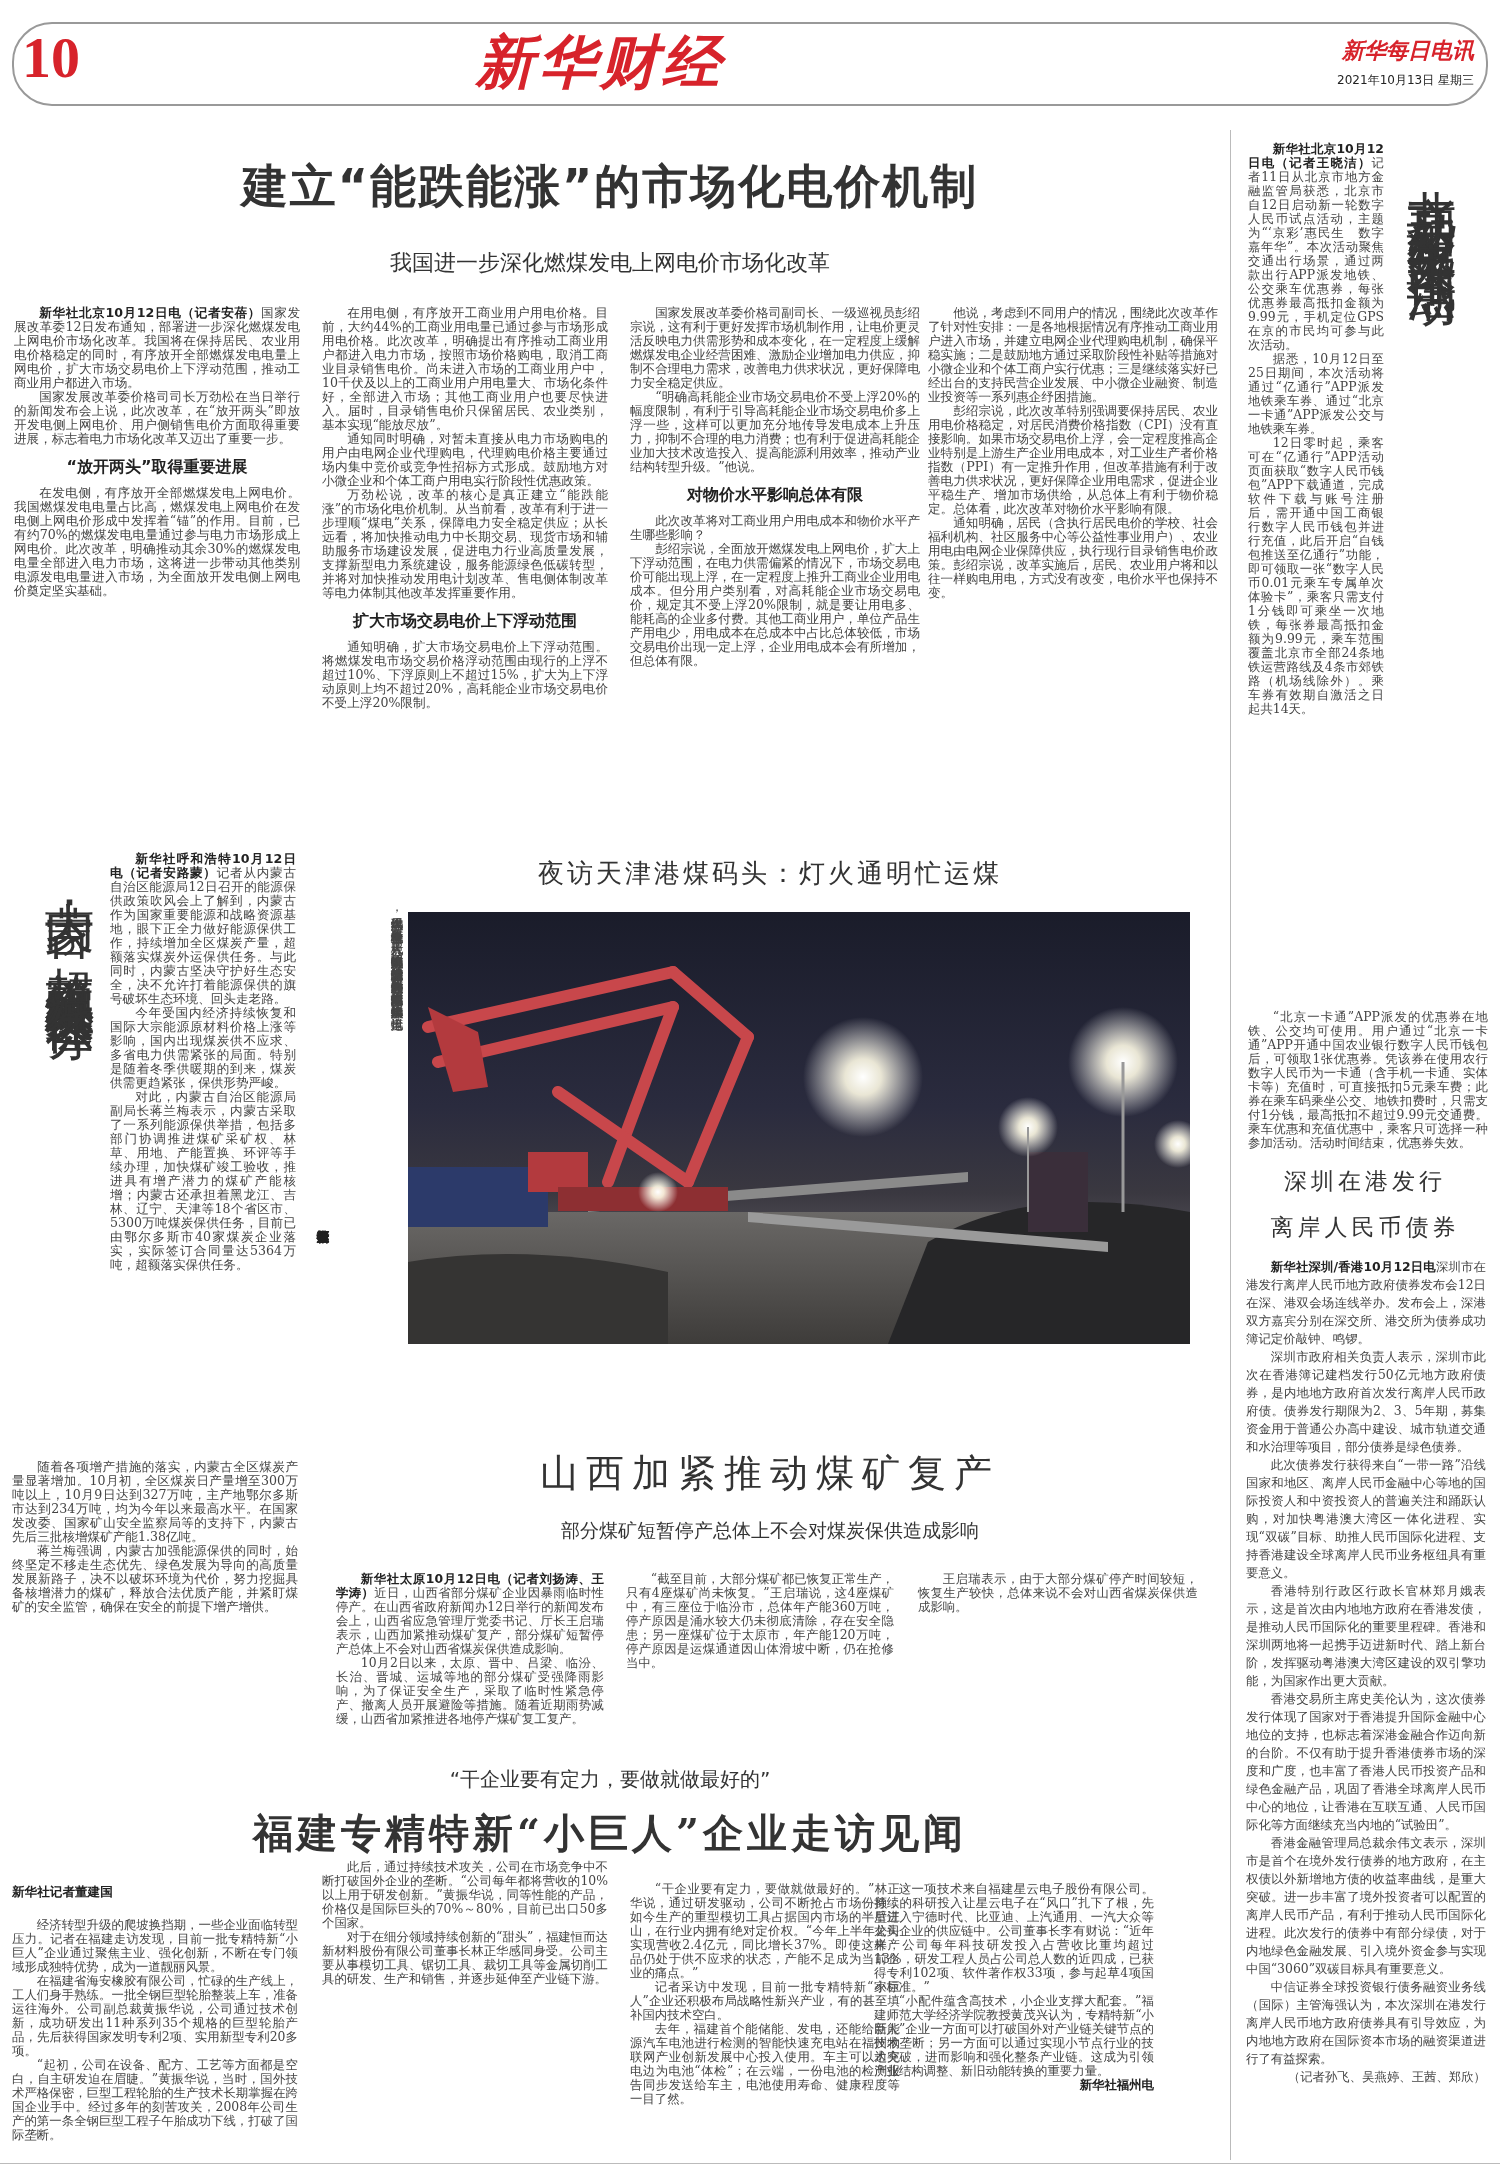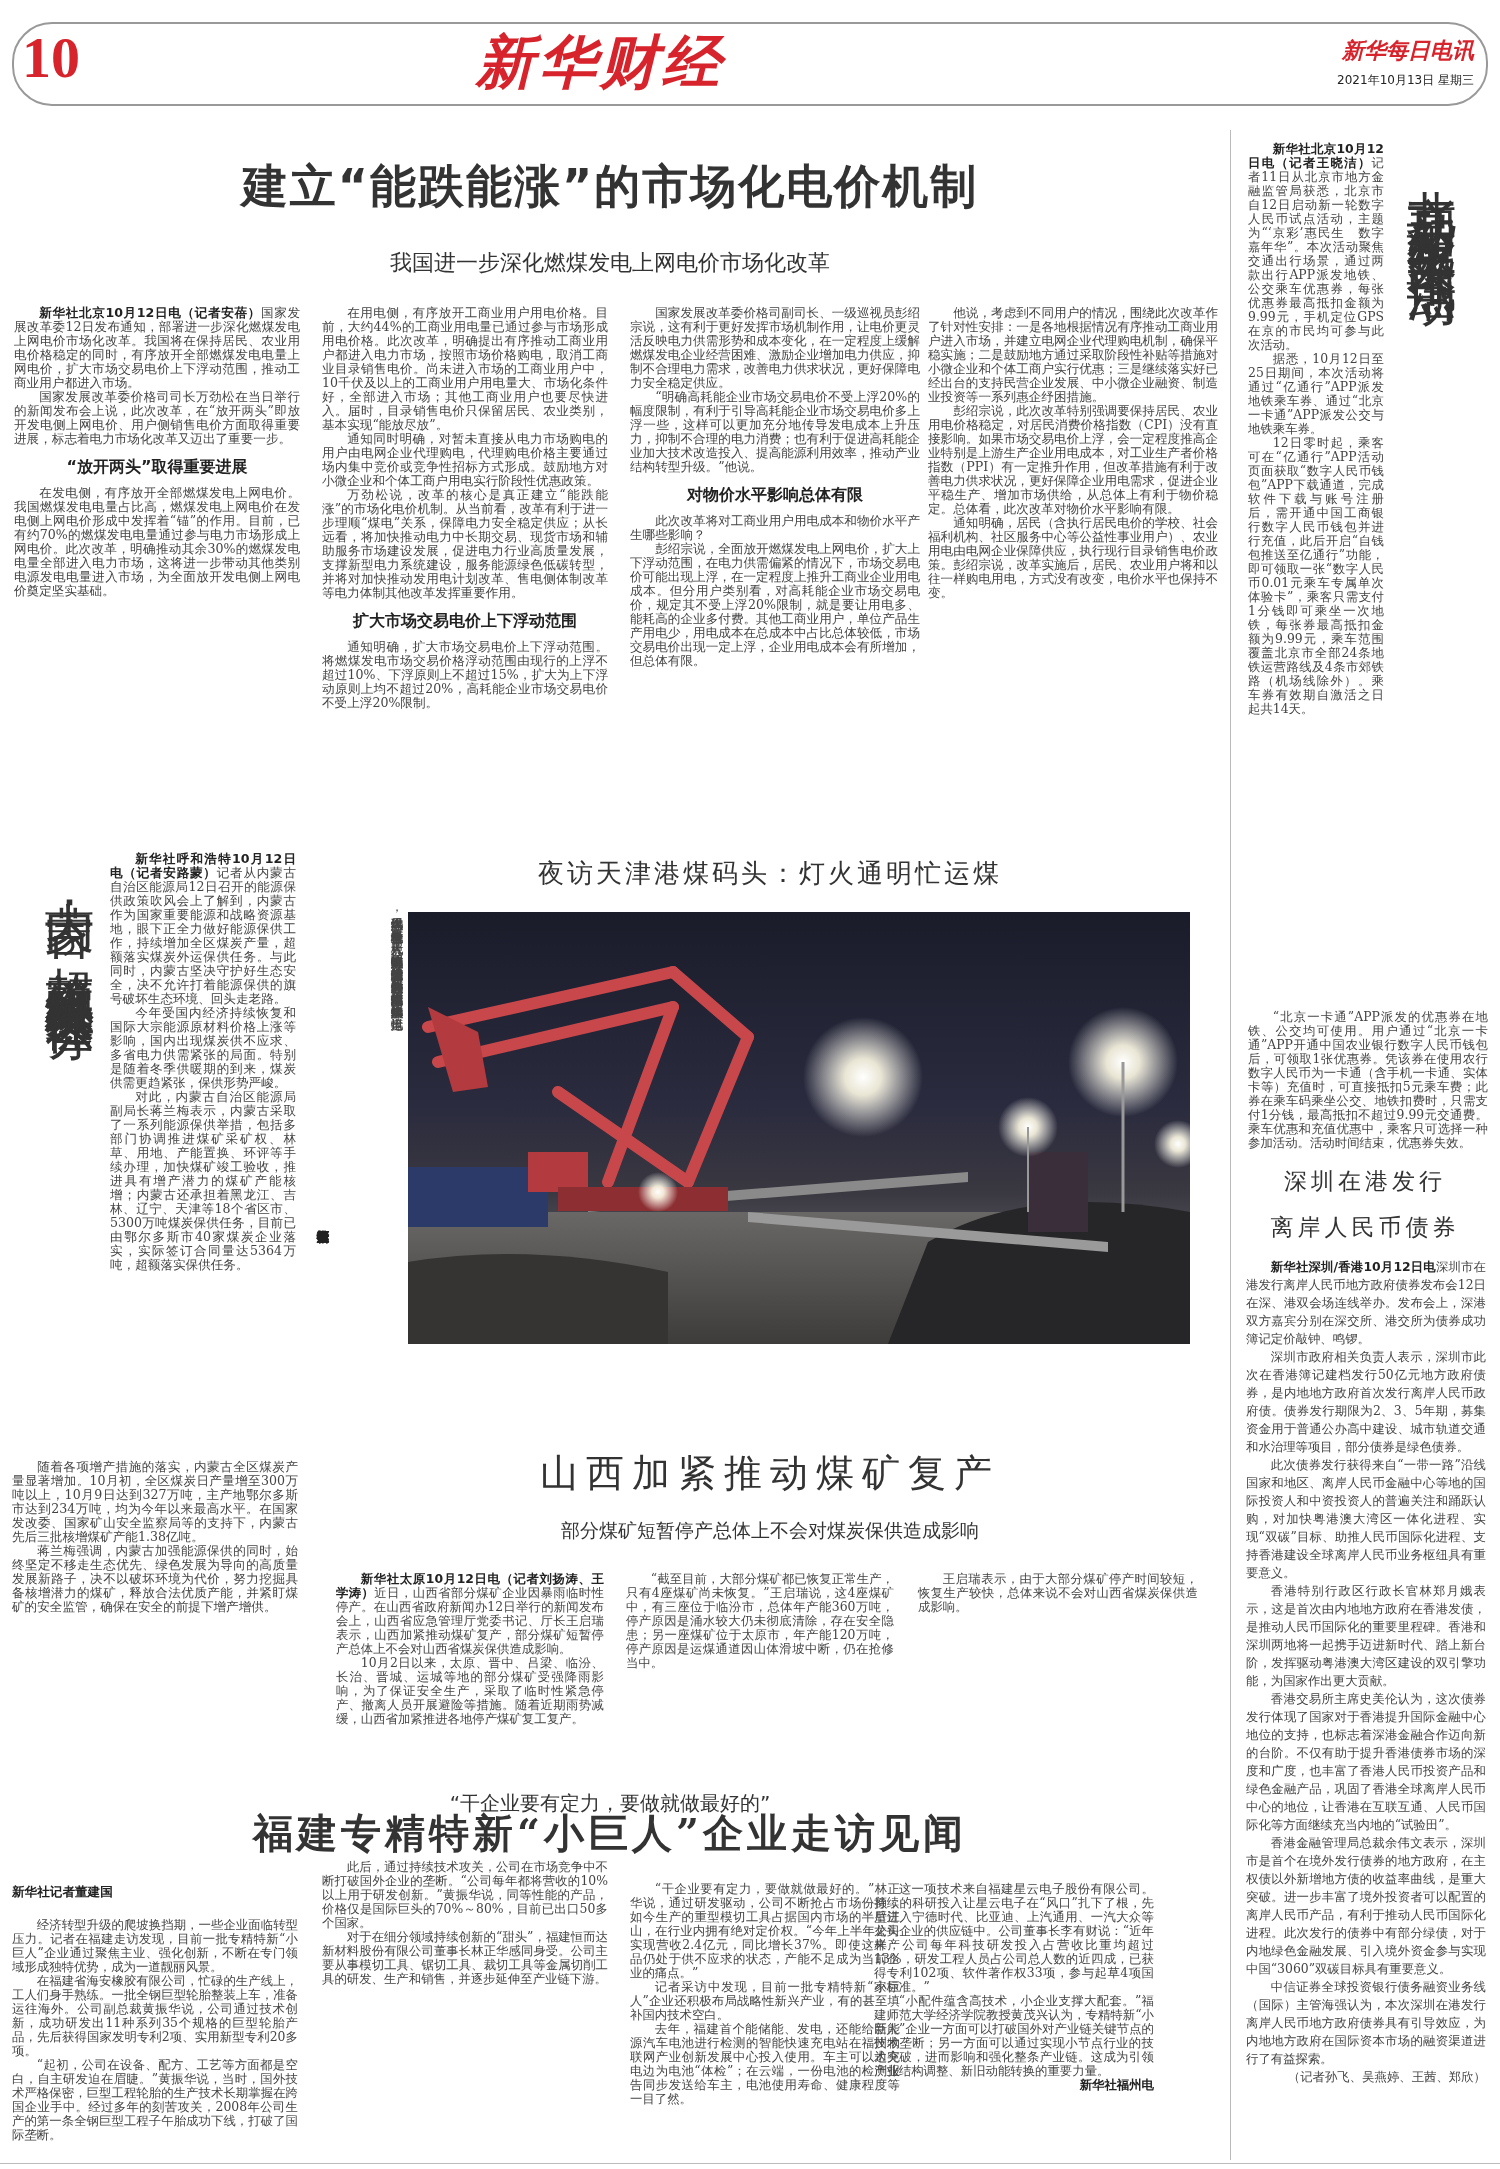--- a/index.html
+++ b/index.html
@@ -153,21 +153,21 @@
   <p class="lead"><b>新华社太原10月12日电（记者刘扬涛、王学涛）</b><span>近日，山西省部分煤矿企业因暴雨临时性停产。在山西省政府新闻办12日举行的新闻发布会上，山西省应急管理厅党委书记、厅长王启瑞表示，山西加紧推动煤矿复产，部分煤矿短暂停产总体上不会对山西省煤炭保供造成影响。</span></p>
   <p>10月2日以来，太原、晋中、吕梁、临汾、长治、晋城、运城等地的部分煤矿受强降雨影响，为了保证安全生产，采取了临时性紧急停产、撤离人员开展避险等措施。随着近期雨势减缓，山西省加紧推进各地停产煤矿复工复产。</p>
 </div>
 <div class="abs col" style="left:626px;top:1572px;width:268px;font-size:12.4px;">
   <p>“截至目前，大部分煤矿都已恢复正常生产，只有4座煤矿尚未恢复。”王启瑞说，这4座煤矿中，有三座位于临汾市，总体年产能360万吨，停产原因是涌水较大仍未彻底清除，存在安全隐患；另一座煤矿位于太原市，年产能120万吨，停产原因是运煤通道因山体滑坡中断，仍在抢修当中。</p>
 </div>
 <div class="abs col" style="left:918px;top:1572px;width:280px;font-size:12.4px;">
   <p>王启瑞表示，由于大部分煤矿停产时间较短，恢复生产较快，总体来说不会对山西省煤炭保供造成影响。</p>
 </div>
 
-<div class="abs sub" style="left:0;top:1766px;width:1220px;font-size:20px;margin-top:24px;">“干企业要有定力，要做就做最好的”</div>
+<div class="abs sub" style="left:0;top:1766px;width:1220px;font-size:20px;">“干企业要有定力，要做就做最好的”</div>
 <div class="abs headline" style="left:0;top:1806px;width:1220px;font-size:40px;letter-spacing:4px;font-family:'DejaVu Serif',serif;">福建专精特新“小巨人”企业走访见闻</div>
 <div class="abs" style="left:12px;top:1884px;font-family:'DejaVu Sans',sans-serif;font-weight:bold;font-size:12.6px;color:#222;">新华社记者董建国</div>
 
 <div class="abs col" style="left:12px;top:1918px;width:286px;font-size:12.4px;">
   <p>经济转型升级的爬坡换挡期，一些企业面临转型压力。记者在福建走访发现，目前一批专精特新“小巨人”企业通过聚焦主业、强化创新，不断在专门领域形成独特优势，成为一道靓丽风景。</p>
   <p>在福建省海安橡胶有限公司，忙碌的生产线上，工人们身手熟练。一批全钢巨型轮胎整装上车，准备运往海外。公司副总裁黄振华说，公司通过技术创新，成功研发出11种系列35个规格的巨型轮胎产品，先后获得国家发明专利2项、实用新型专利20多项。</p>
   <p>“起初，公司在设备、配方、工艺等方面都是空白，自主研发迫在眉睫。”黄振华说，当时，国外技术严格保密，巨型工程轮胎的生产技术长期掌握在跨国企业手中。经过多年的刻苦攻关，2008年公司生产的第一条全钢巨型工程子午胎成功下线，打破了国际垄断。</p>
 </div>
 <div class="abs col" style="left:322px;top:1860px;width:286px;font-size:12.4px;">
   <p>此后，通过持续技术攻关，公司在市场竞争中不断打破国外企业的垄断。“公司每年都将营收的10%以上用于研发创新。”黄振华说，同等性能的产品，价格仅是国际巨头的70%～80%，目前已出口50多个国家。</p>

